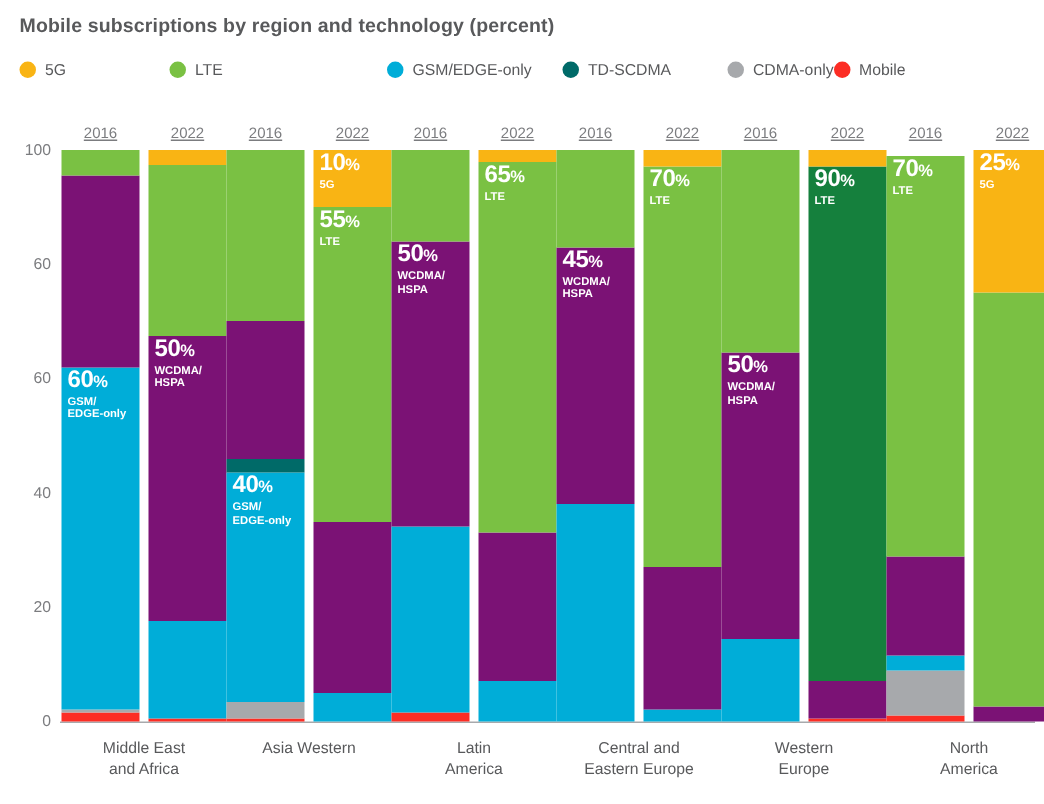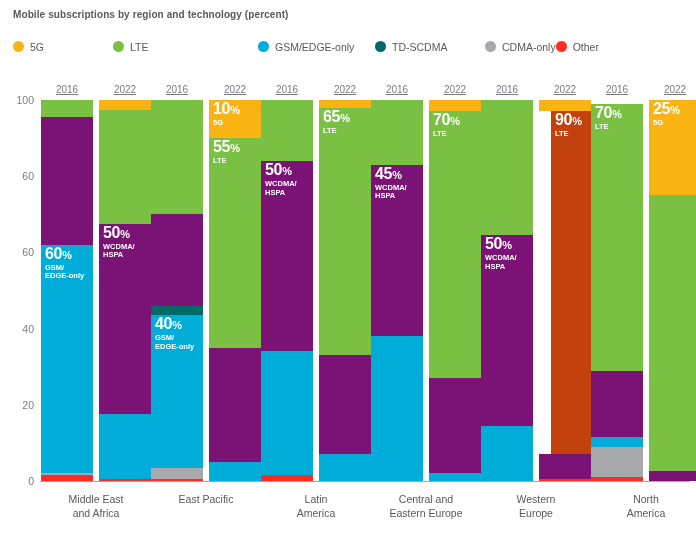--- a/index.html
+++ b/index.html
@@ -13,21 +13,21 @@
     font-family: "Liberation Sans", sans-serif;
     color: #58595b;
     position: relative;
     overflow: hidden;
   }
 
   #chart-title {
     position: absolute;
     left: 13px;
     top: 9px;
-    font-size: 10px;
+    font-size: 13px;
     font-weight: bold;
     color: #58595b;
     letter-spacing: 0.1px;
   }
 
   
   #legend {
     position: absolute;
     left: 13px;
     top: 38px;
@@ -155,21 +155,21 @@
     <div class="legend-item">
       <span class="legend-swatch" style="background: rgb(0, 106, 104);"></span>
       <span class="legend-label">TD-SCDMA</span>
     </div>
     <div class="legend-item">
       <span class="legend-swatch" style="background: rgb(167, 169, 172);"></span>
       <span class="legend-label">CDMA-only</span>
     </div>
     <div class="legend-item">
       <span class="legend-swatch" style="background: rgb(252, 45, 36);"></span>
-      <span class="legend-label">Other</span>
+      <span class="legend-label">Mobile</span>
     </div>
   </div>
 
 <div id="plot">
     <div class="ytick-label" style="left: 4px; top: 481px;">0</div>
     <div class="ytick-label" style="left: 4px; top: 404.8px;">20</div>
     <div class="ytick-label" style="left: 4px; top: 328.6px;">40</div>
     <div class="ytick-label" style="left: 4px; top: 252.4px;">60</div>
     <div class="ytick-label" style="left: 4px; top: 176.2px;">60</div>
     <div class="ytick-label" style="left: 4px; top: 100px;">100</div>
@@ -229,21 +229,21 @@
           <span class="seg-name">LTE</span>
         </div>
       </div>
       <div class="seg" style="height: 38.1px; background: rgb(249, 180, 20);">
         <div class="seg-text">
           <span class="seg-pct">10<span class="unit">%</span></span>
           <span class="seg-name">5G</span>
         </div>
       </div>
     </div>
-    <div class="region-label" style="left: 141px; top: 492px;">East Pacific</div>
+    <div class="region-label" style="left: 141px; top: 492px;">Asia Western</div>
     <div class="year-label" style="left: 260px; top: 84px;">2016</div>
     <div class="bar" style="left: 261px; width: 52px; bottom: 55px; height: 381px; justify-content: flex-start;">
       <div class="seg" style="height: 5.715px; background: rgb(252, 45, 36);"></div>
       <div class="seg" style="height: 123.825px; background: rgb(0, 173, 216);"></div>
       <div class="seg" style="height: 190.5px; background: rgb(123, 18, 117);">
         <div class="seg-text">
           <span class="seg-pct">50<span class="unit">%</span></span>
           <span class="seg-name">WCDMA/
 HSPA</span>
         </div>
@@ -299,21 +299,21 @@
           <span class="seg-name">WCDMA/
 HSPA</span>
         </div>
       </div>
       <div class="seg" style="height: 135.255px; background: rgb(122, 193, 67);"></div>
     </div>
     <div class="year-label" style="left: 538px; top: 84px;">2022</div>
     <div class="bar" style="left: 539px; width: 52px; bottom: 55px; height: 381px; justify-content: flex-start;">
       <div class="seg" style="height: 1.905px; background: rgb(252, 45, 36);"></div>
       <div class="seg" style="height: 24.765px; background: rgb(123, 18, 117);"></div>
-      <div class="seg" style="height: 342.9px; background: #c2410c; margin-left: 12px;">
+      <div class="seg" style="height: 342.9px; background: #15803d;">
         <div class="seg-text">
           <span class="seg-pct">90<span class="unit">%</span></span>
           <span class="seg-name">LTE</span>
         </div>
       </div>
       <div class="seg" style="height: 11.43px; background: rgb(249, 180, 20);"></div>
     </div>
     <div class="region-label" style="left: 471px; top: 492px;">Western
 Europe</div>
     <div class="year-label" style="left: 590px; top: 84px;">2016</div>

